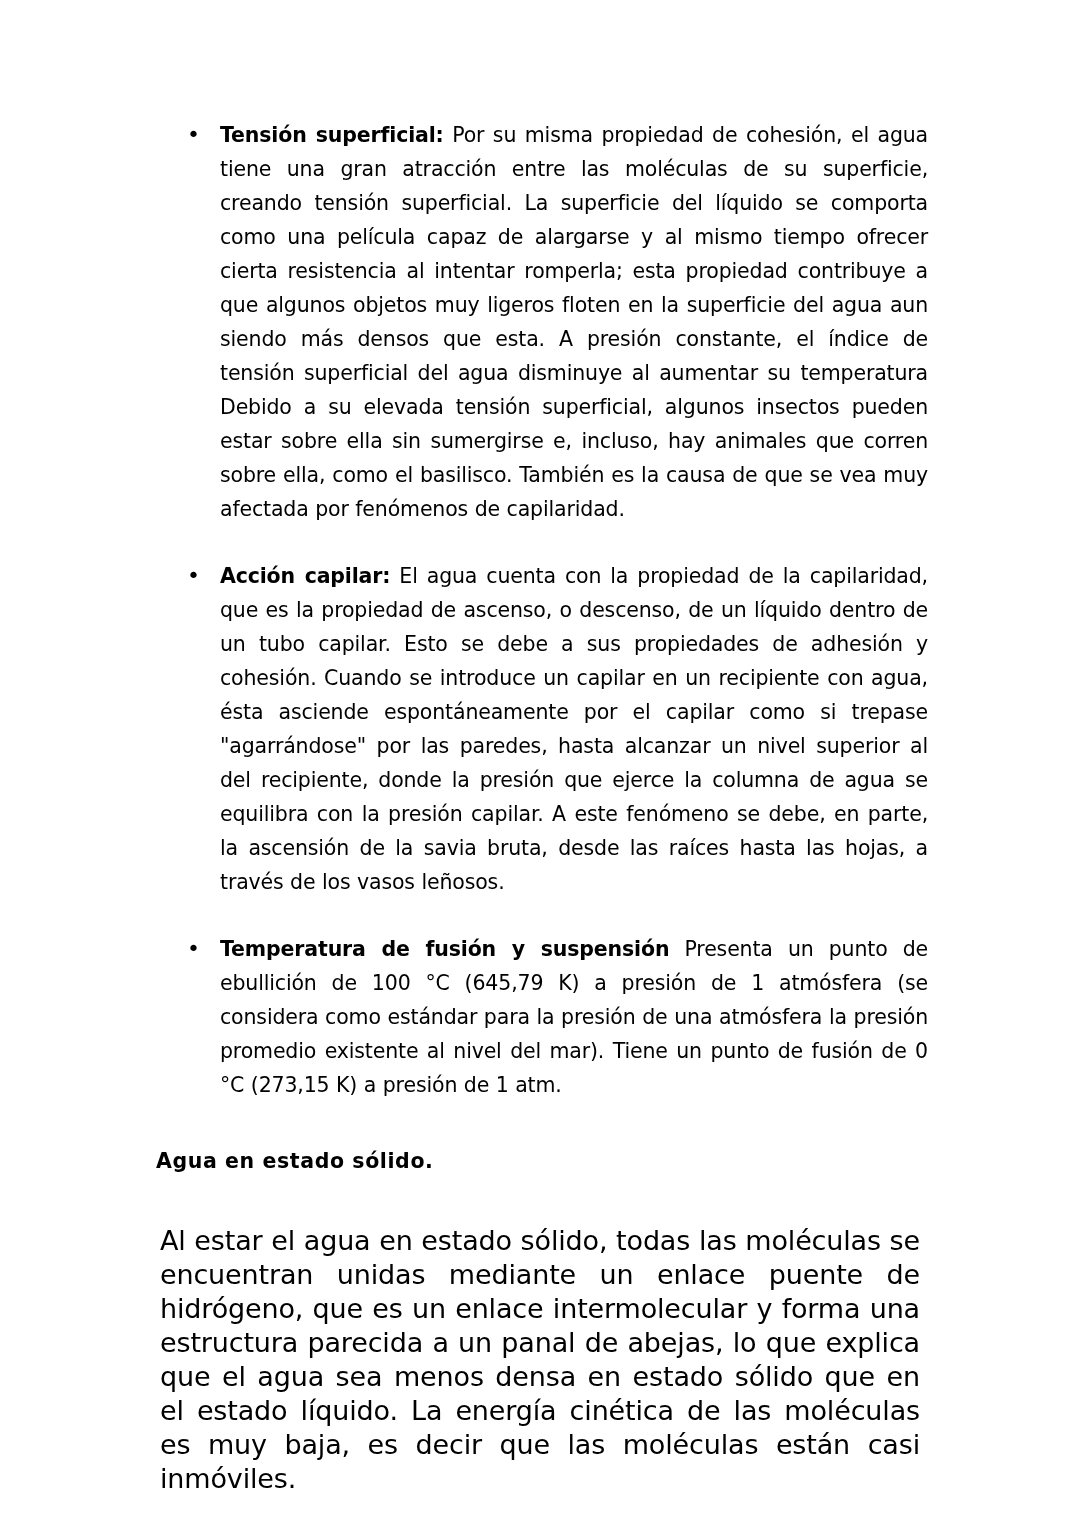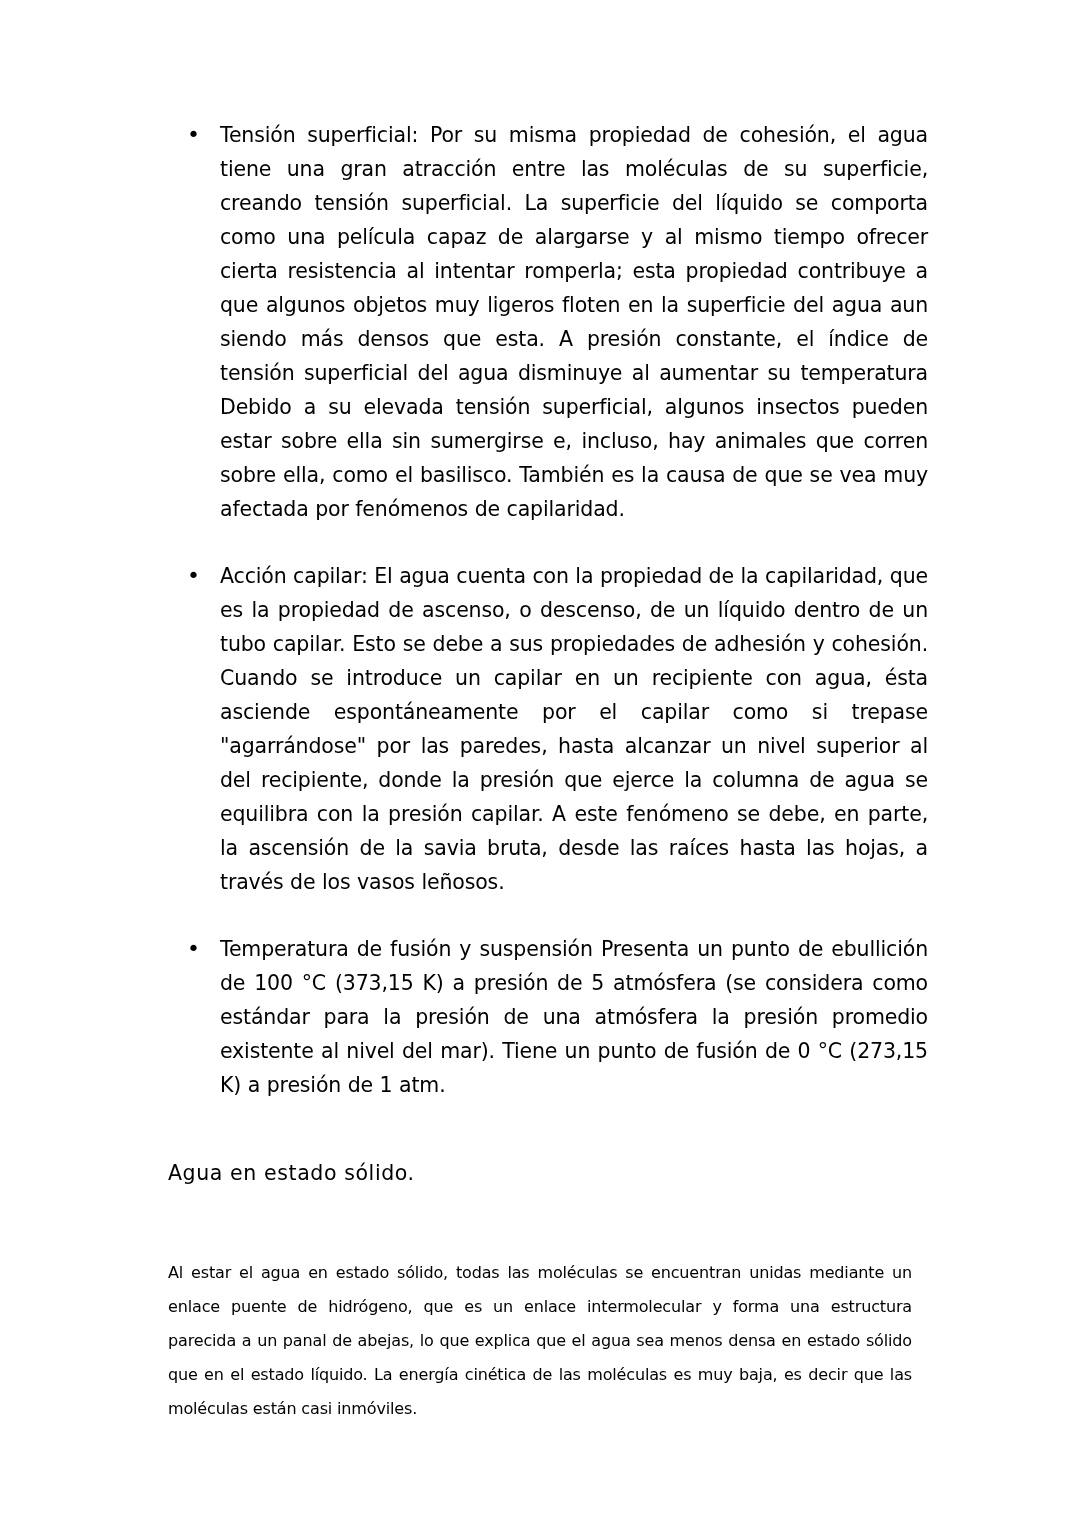--- a/index.html
+++ b/index.html
@@ -57,39 +57,39 @@
     left: 35px;
     top: 0;
     width: 12px;
     height: 34px;
     line-height: 34px;
     font-size: 22px;
     text-align: left;
   }
 
   .lead {
-    font-weight: normal;
+    font-weight: bold;
   }
 
   
   .section-heading {
     font-size: 20.5px;
     line-height: 34px;
-    font-weight: normal;
+    font-weight: bold;
     letter-spacing: 0.6px;
-    margin: 16px;
+    margin: 4px;
   }
 
   .body-para {
-    font-size: 16px;
+    font-size: 27px;
     line-height: 34px;
     text-align: justify;
     text-justify: inter-word;
     letter-spacing: -0.15px;
-    margin: 16px;
+    margin: 8px;
     hyphens: none;
   }
   .gap-md { height: 34px; }
   .gap-lg { height: 38px; }
 </style>
 </head>
 <body>
 
 <div class="page">
   <div class="content">
@@ -101,21 +101,21 @@
         <span class="lead">Tensión superficial:</span><span> Por su misma propiedad de cohesión, el agua tiene una gran atracción entre las moléculas de su superficie, creando tensión superficial. La superficie del líquido se comporta como una película capaz de alargarse y al mismo tiempo ofrecer cierta resistencia al intentar romperla; esta propiedad contribuye a que algunos objetos muy ligeros floten en la superficie del agua aun siendo más densos que esta. A presión constante, el índice de tensión superficial del agua disminuye al aumentar su temperatura Debido a su elevada tensión superficial, algunos insectos pueden estar sobre ella sin sumergirse e, incluso, hay animales que corren sobre ella, como el basilisco. También es la causa de que se vea muy afectada por fenómenos de capilaridad.</span>
       </li>
 
       <li class="bullet-item">
         <span class="bullet-marker">•</span>
         <span class="lead">Acción capilar:</span><span> El agua cuenta con la propiedad de la capilaridad, que es la propiedad de ascenso, o descenso, de un líquido dentro de un tubo capilar. Esto se debe a sus propiedades de adhesión y cohesión. Cuando se introduce un capilar en un recipiente con agua, ésta asciende espontáneamente por el capilar como si trepase "agarrándose" por las paredes, hasta alcanzar un nivel superior al del recipiente, donde la presión que ejerce la columna de agua se equilibra con la presión capilar. A este fenómeno se debe, en parte, la ascensión de la savia bruta, desde las raíces hasta las hojas, a través de los vasos leñosos.</span>
       </li>
 
       <li class="bullet-item">
         <span class="bullet-marker">•</span>
-        <span class="lead">Temperatura de fusión y suspensión</span><span> Presenta un punto de ebullición de 100 °C (373,15 K) a presión de 5 atmósfera (se considera como estándar para la presión de una atmósfera la presión promedio existente al nivel del mar). Tiene un punto de fusión de 0 °C (273,15 K) a presión de 1 atm.</span>
+        <span class="lead">Temperatura de fusión y suspensión</span><span> Presenta un punto de ebullición de 100 °C (645,79 K) a presión de 1 atmósfera (se considera como estándar para la presión de una atmósfera la presión promedio existente al nivel del mar). Tiene un punto de fusión de 0 °C (273,15 K) a presión de 1 atm.</span>
       </li>
 
     </ul>
 
     <div class="gap-lg"></div>
 
     <h2 class="section-heading">Agua en estado sólido.</h2>
     <div class="gap-md"></div>
     <p class="body-para">Al estar el agua en estado sólido, todas las moléculas se encuentran unidas mediante un enlace puente de hidrógeno, que es un enlace intermolecular y forma una estructura parecida a un panal de abejas, lo que explica que el agua sea menos densa en estado sólido que en el estado líquido. La energía cinética de las moléculas es muy baja, es decir que las moléculas están casi inmóviles.</p>
 

